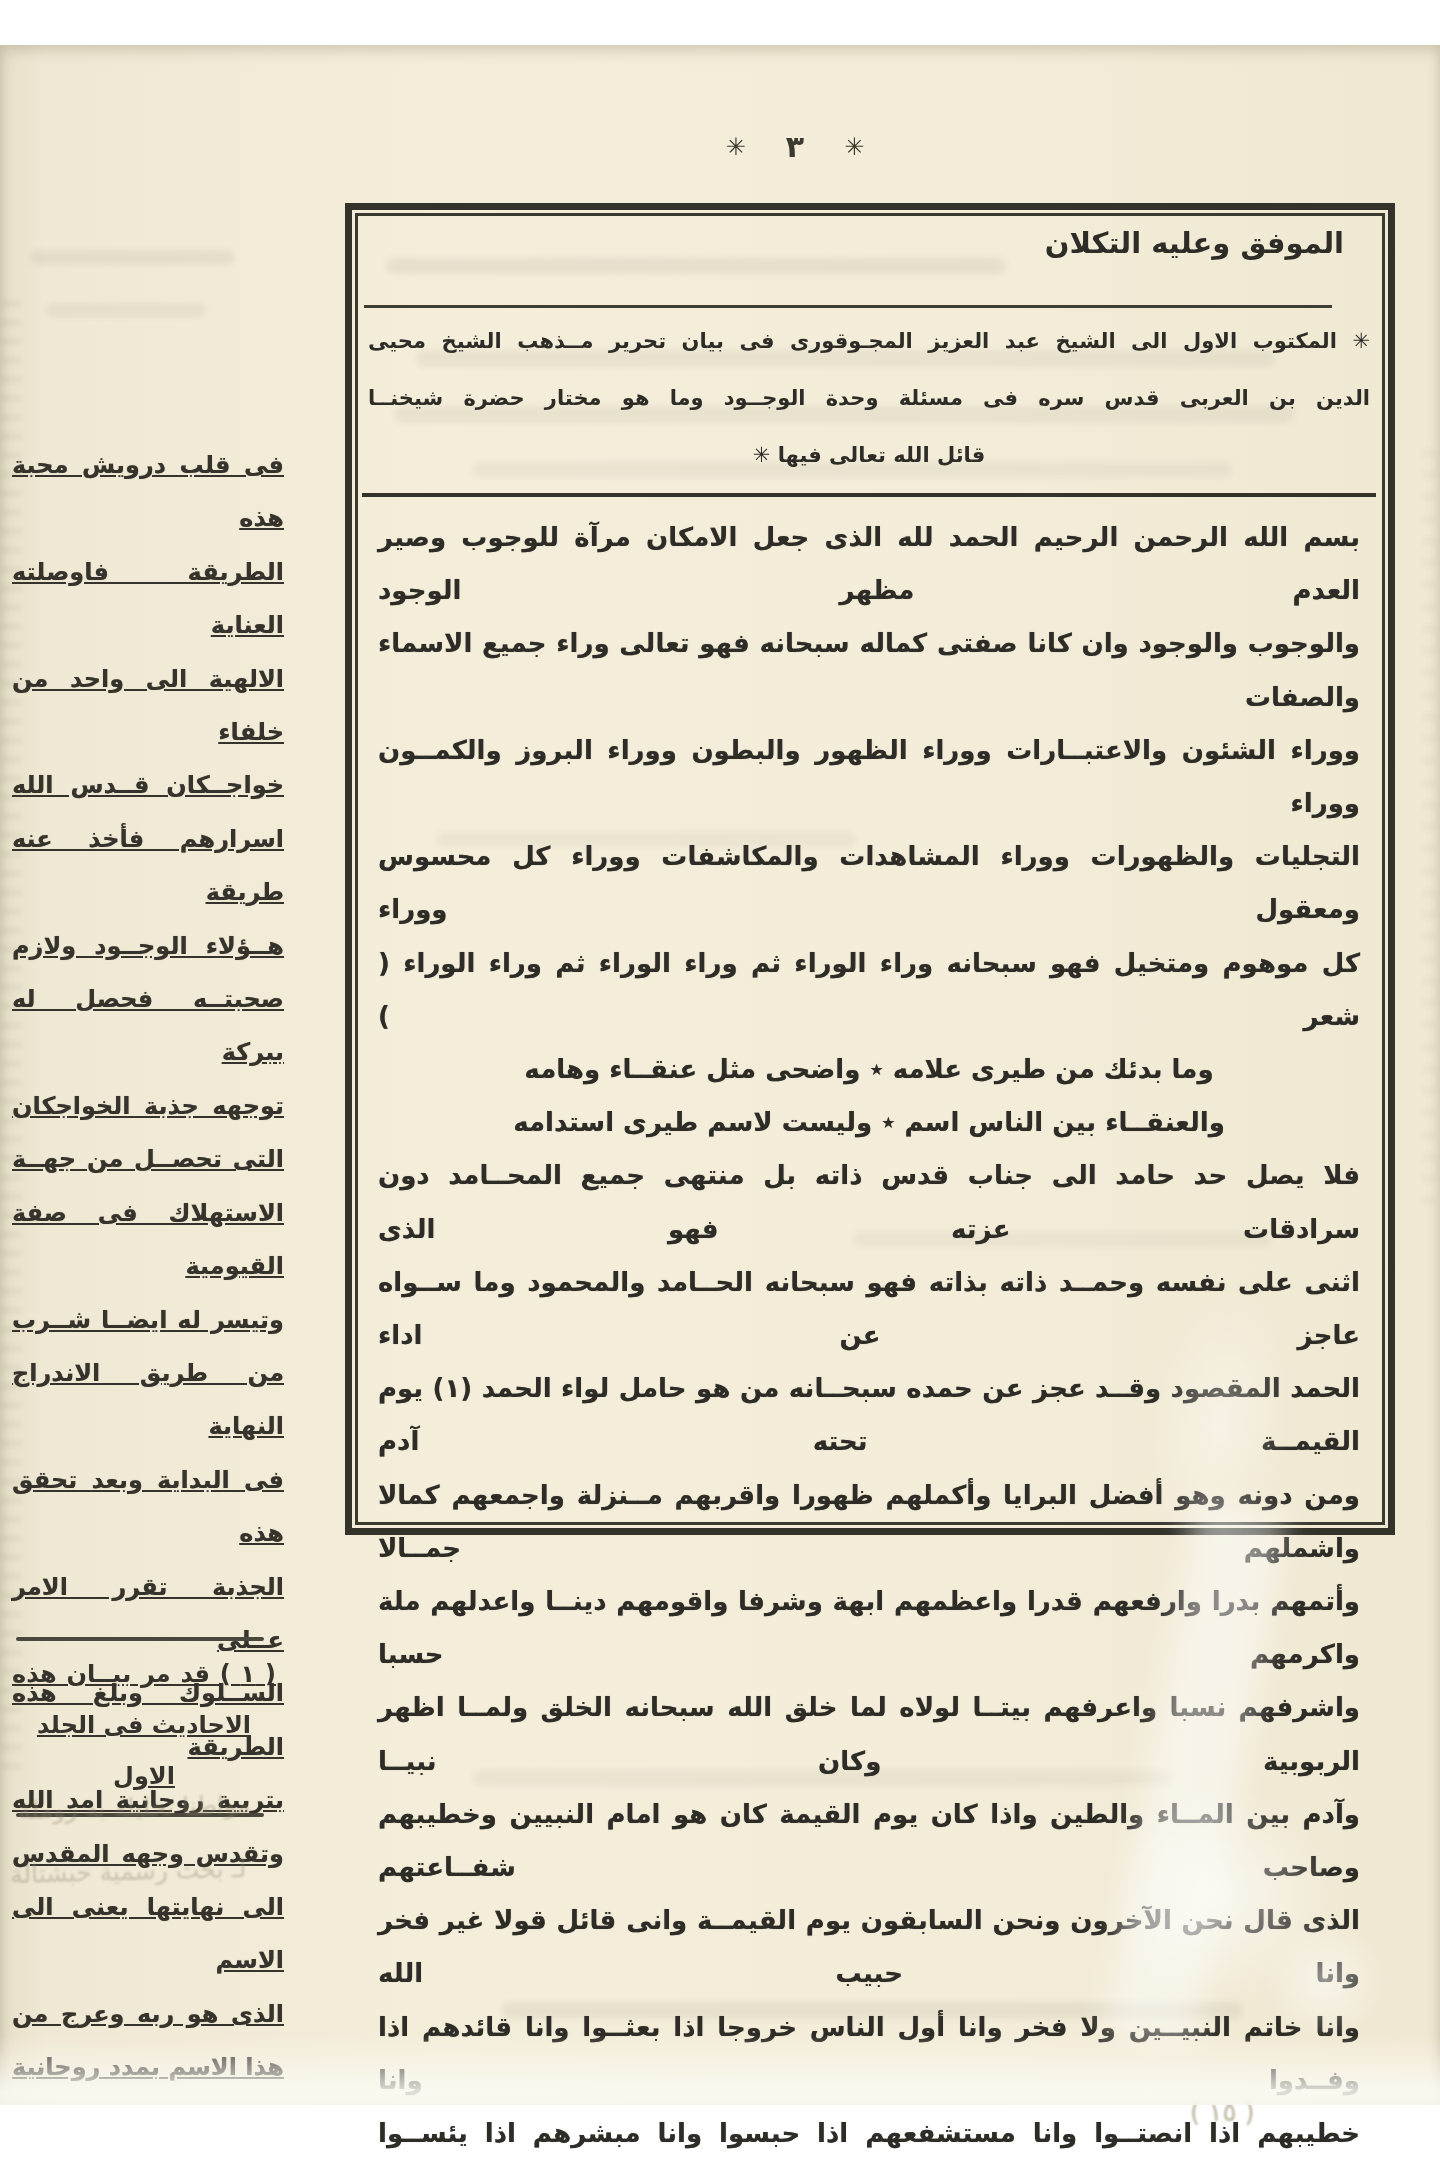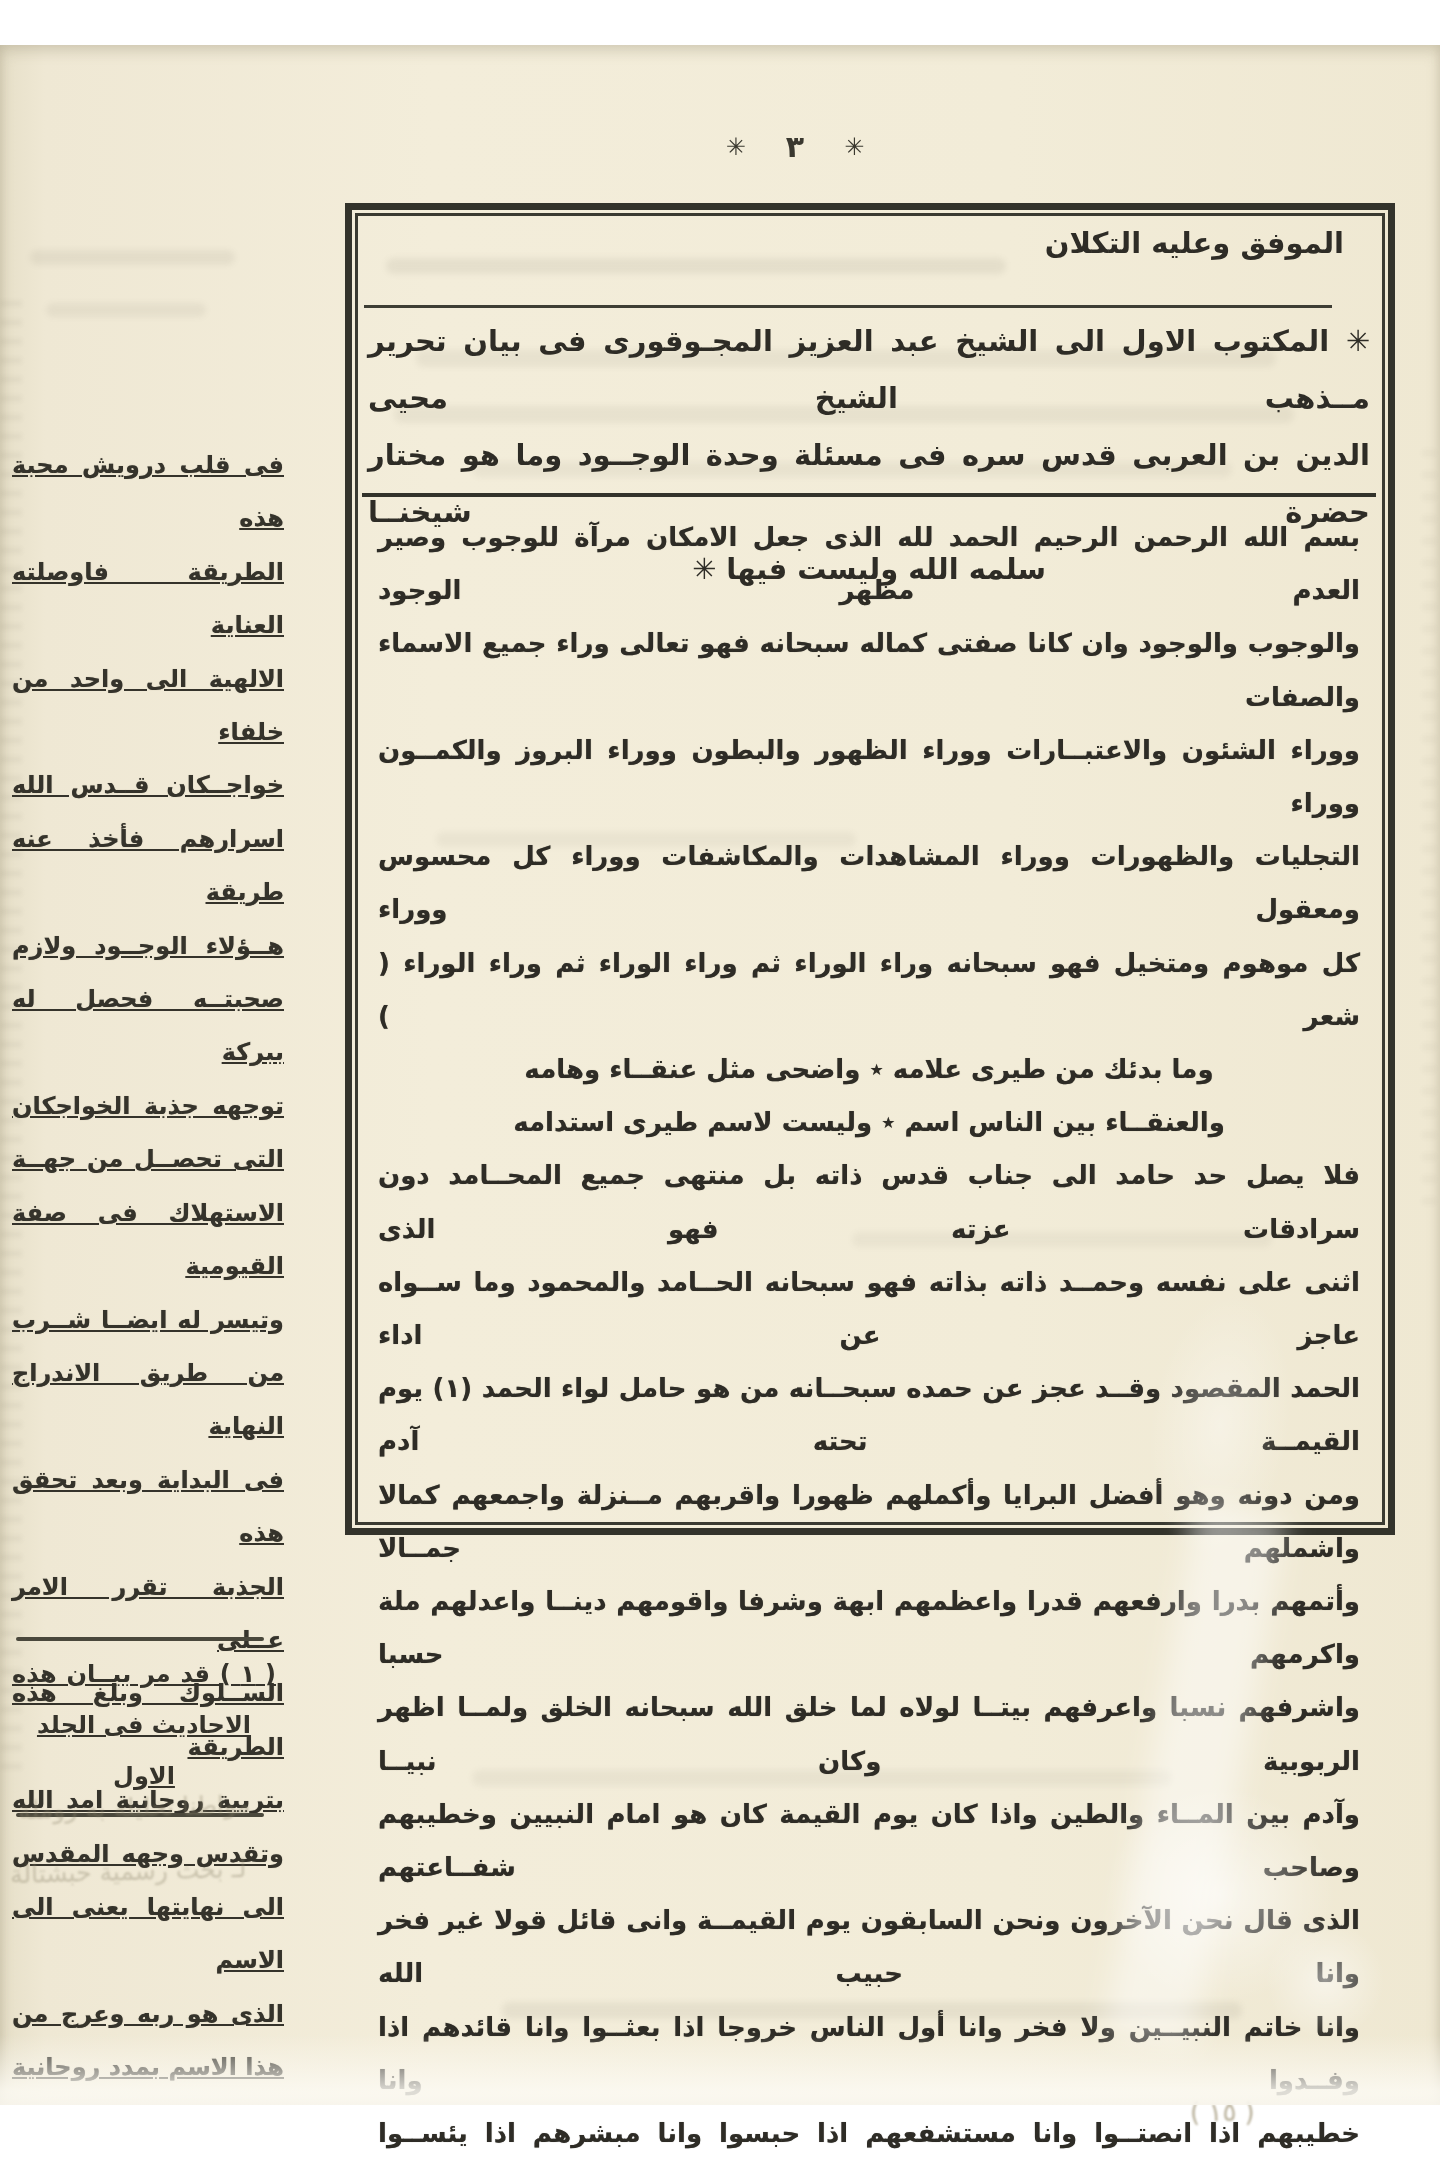--- a/index.html
+++ b/index.html
@@ -15,21 +15,21 @@
   .pagehead{position:absolute;left:640px;top:84px;width:310px;display:flex;align-items:center;justify-content:center;gap:40px;color:#3a382f;}
   .orn{font-size:24px;}
   .pagenum{font-size:30px;font-weight:700;}
   
   .frame{position:absolute;left:345px;top:158px;width:1050px;height:1332px;border:7px solid #33332b;}
   .frame-inner{position:absolute;inset:3px;border:3px solid #3a3a31;}
   
   .motto{position:absolute;top:16px;right:44px;font-size:29px;font-weight:700;direction:rtl;}
   .rule1{position:absolute;top:95px;left:12px;right:56px;height:3px;background:#3e3e34;}
   .rule2{position:absolute;top:283px;left:10px;right:12px;height:4px;background:#33332b;}
-  .intro{position:absolute;top:103px;left:16px;right:18px;direction:rtl;font-size:29px;font-weight:700;line-height:57px;}
+  .intro{position:absolute;top:103px;left:16px;right:18px;direction:rtl;font-size:21px;font-weight:700;line-height:57px;}
   .bodytext{position:absolute;top:301px;left:26px;right:28px;direction:rtl;font-size:26px;font-weight:700;line-height:53.2px;
     text-shadow:0 0 .7px rgba(40,38,30,.55);}
   .line{position:relative;white-space:nowrap;}
   .a-j{text-align:justify;text-align-last:justify;white-space:normal;}
   .a-c{text-align:center;}
   
   .marginnotes{position:absolute;left:12px;top:394px;width:272px;direction:rtl;font-size:24px;font-weight:700;line-height:53.4px;color:#35332b;
     text-shadow:0 0 .7px rgba(40,38,30,.5);}
   .marginnotes .line{white-space:normal;text-align:justify;text-align-last:justify;text-decoration:underline;}
   .mdivider{position:absolute;left:16px;width:248px;height:4px;background:#4a483c;border-radius:3px;}
@@ -111,21 +111,21 @@
       <div class="g" style="top:1022px;left:500px;width:420px;height:15px;opacity:.07;"></div>
       <div class="g" style="top:1560px;left:120px;width:700px;height:16px;opacity:.08;"></div>
       <div class="g" style="top:1792px;left:150px;width:740px;height:17px;opacity:.10;"></div>
 
       <div class="motto">الموفق وعليه التكلان</div>
       <div class="rule1"></div>
 
       <div class="intro">
           <div class="line a-j"><span>✳ المكتوب الاول الى الشيخ عبد العزيز المجـوقورى فى بيان تحرير مــذهب الشيخ محيى</span></div>
           <div class="line a-j"><span>الدين بن العربى قدس سره فى مسئلة وحدة الوجــود وما هو مختار حضرة شيخنــا</span></div>
-          <div class="line a-c"><span>سلمه الله وليست فيها ✳</span></div>
+          <div class="line a-c"><span>قائل الله تعالى فيها ✳</span></div>
         </div>
       <div class="rule2"></div>
 
       <div class="bodytext">
           <div class="line a-j"><span>بسم الله الرحمن الرحيم الحمد لله الذى جعل الامكان مرآة للوجوب وصير العدم مظهر الوجود</span></div>
           <div class="line a-j"><span>والوجوب والوجود وان كانا صفتى كماله سبحانه فهو تعالى وراء جميع الاسماء والصفات</span></div>
           <div class="line a-j"><span>ووراء الشئون والاعتبــارات ووراء الظهور والبطون ووراء البروز والكمــون ووراء</span></div>
           <div class="line a-j"><span>التجليات والظهورات ووراء المشاهدات والمكاشفات ووراء كل محسوس ومعقول ووراء</span></div>
           <div class="line a-j"><span>كل موهوم ومتخيل فهو سبحانه وراء الوراء ثم وراء الوراء ثم وراء الوراء ( شعر )</span></div>
           <div class="line a-c"><span>وما بدئك من طيرى علامه ٭ واضحى مثل عنقــاء وهامه</span></div>

